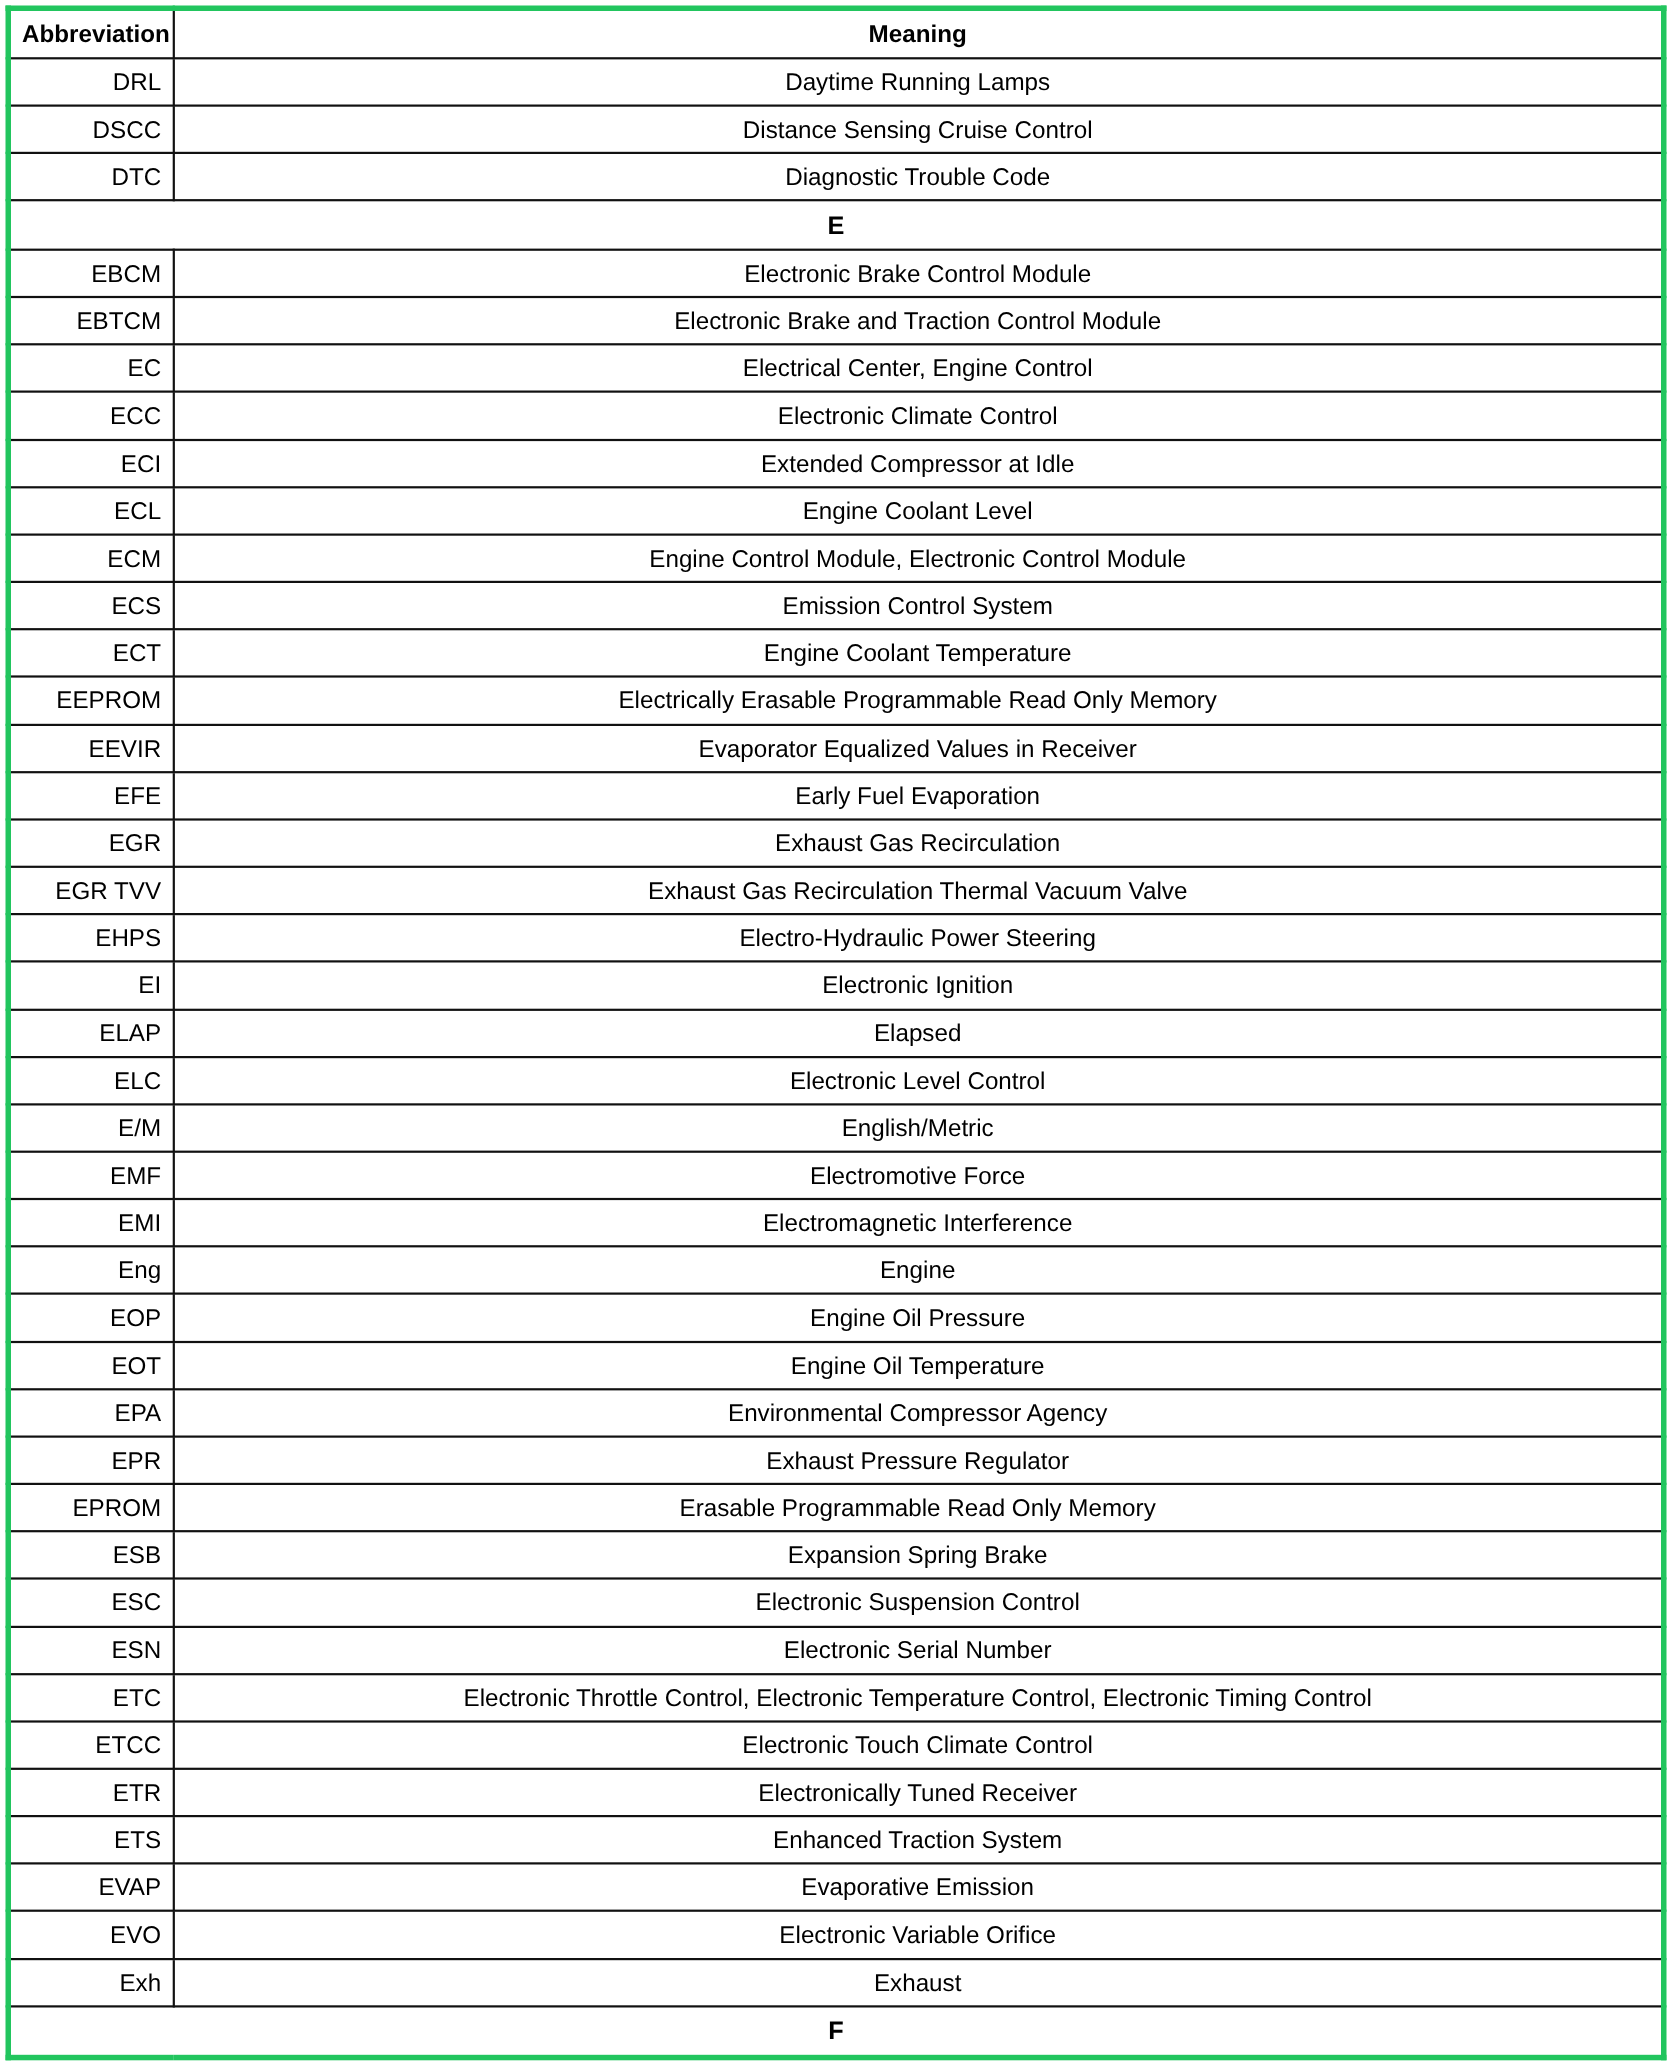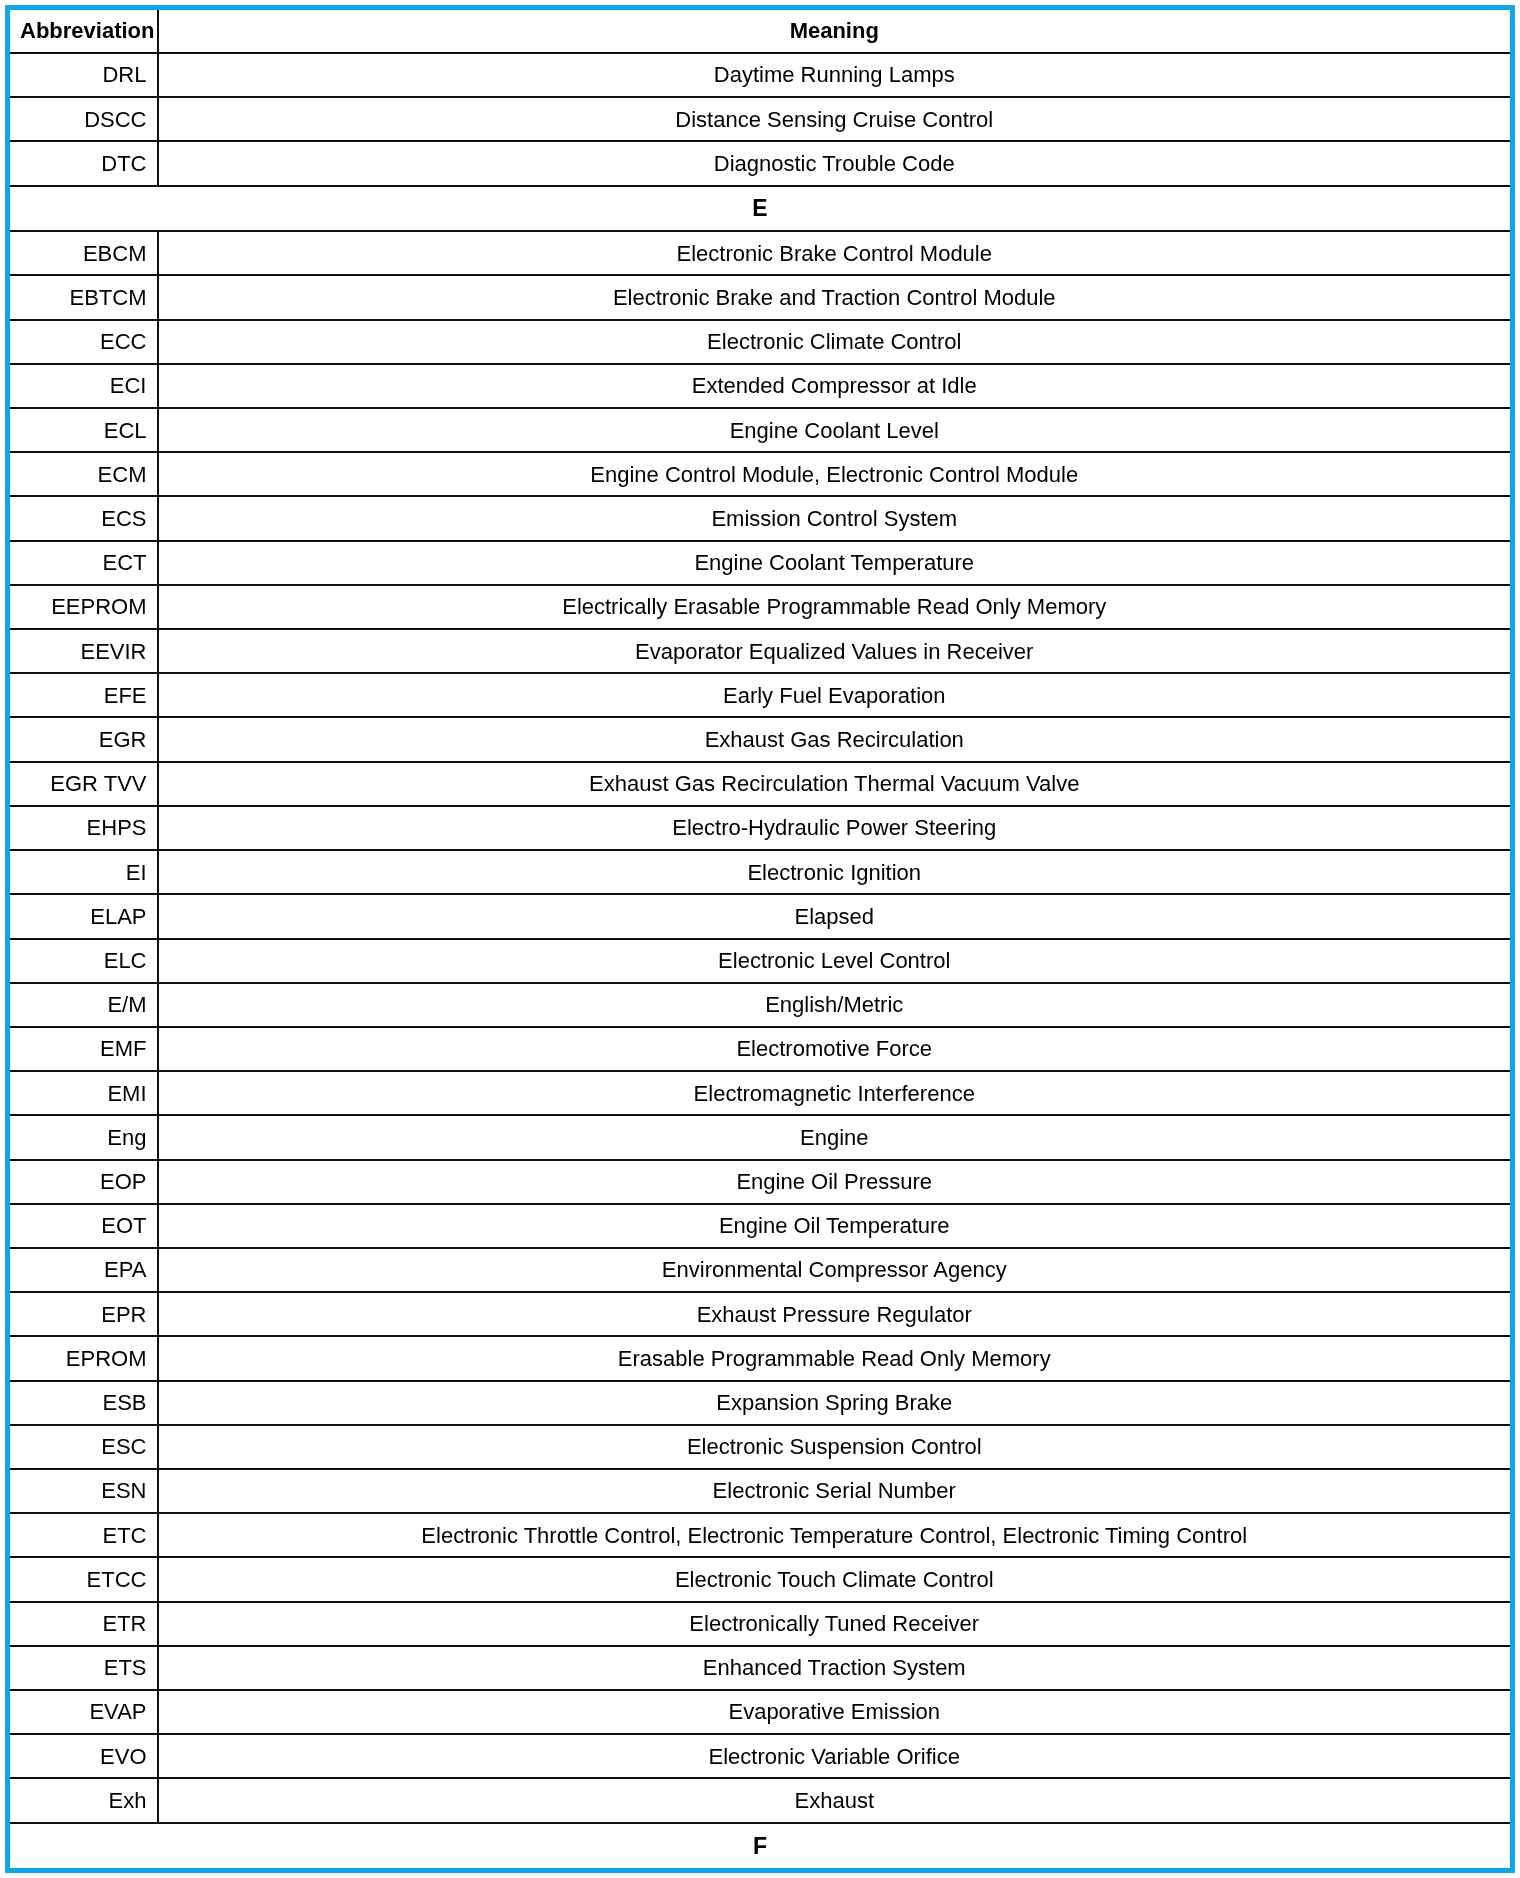--- a/index.html
+++ b/index.html
@@ -14,21 +14,21 @@
     height: 1878px;
     box-sizing: border-box;
     padding: 5px;
     background: #ffffff;
   }
   table.abbrev-table {
     width: 100%;
     height: 100%;
     border-collapse: collapse;
     table-layout: fixed;
-    border: 5px solid #0ea5e9;
+    border: 5px solid #22c55e;
   }
   table.abbrev-table th,
   table.abbrev-table td {
     border: 2px solid #111111;
     font-size: 22px;
     line-height: 1.15;
     padding: 4px 10px;
     vertical-align: middle;
     overflow: hidden;
     white-space: nowrap;
@@ -87,20 +87,24 @@
         </tr>
         <tr>
           <td class="abbr">EBCM</td>
           <td class="meaning">Electronic Brake Control Module</td>
         </tr>
         <tr>
           <td class="abbr">EBTCM</td>
           <td class="meaning">Electronic Brake and Traction Control Module</td>
         </tr>
         <tr>
+          <td class="abbr">EC</td>
+          <td class="meaning">Electrical Center, Engine Control</td>
+        </tr>
+        <tr>
           <td class="abbr">ECC</td>
           <td class="meaning">Electronic Climate Control</td>
         </tr>
         <tr>
           <td class="abbr">ECI</td>
           <td class="meaning">Extended Compressor at Idle</td>
         </tr>
         <tr>
           <td class="abbr">ECL</td>
           <td class="meaning">Engine Coolant Level</td>

